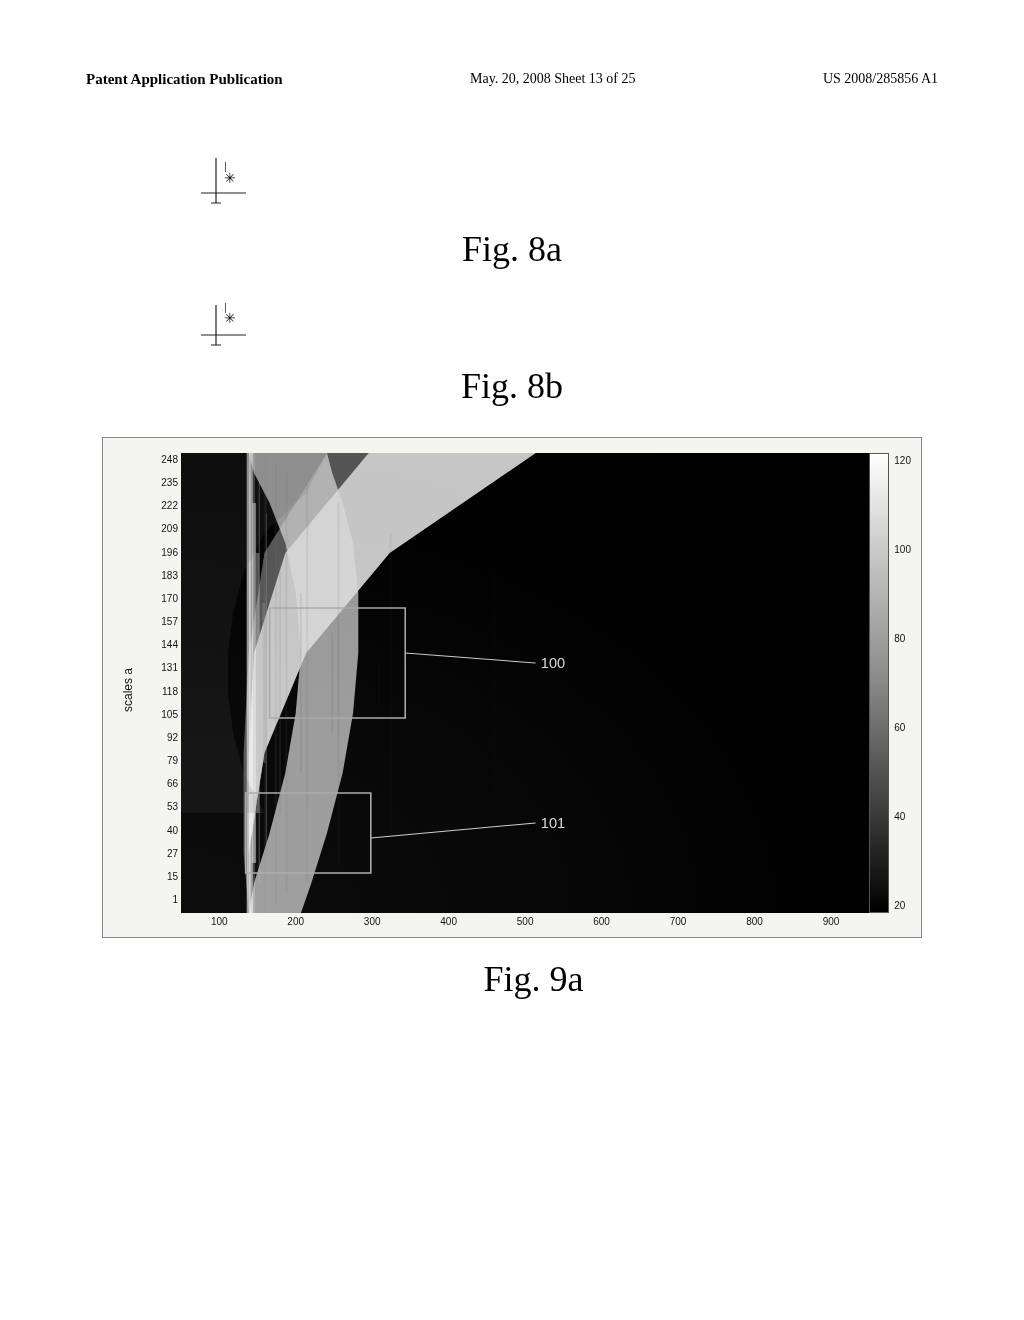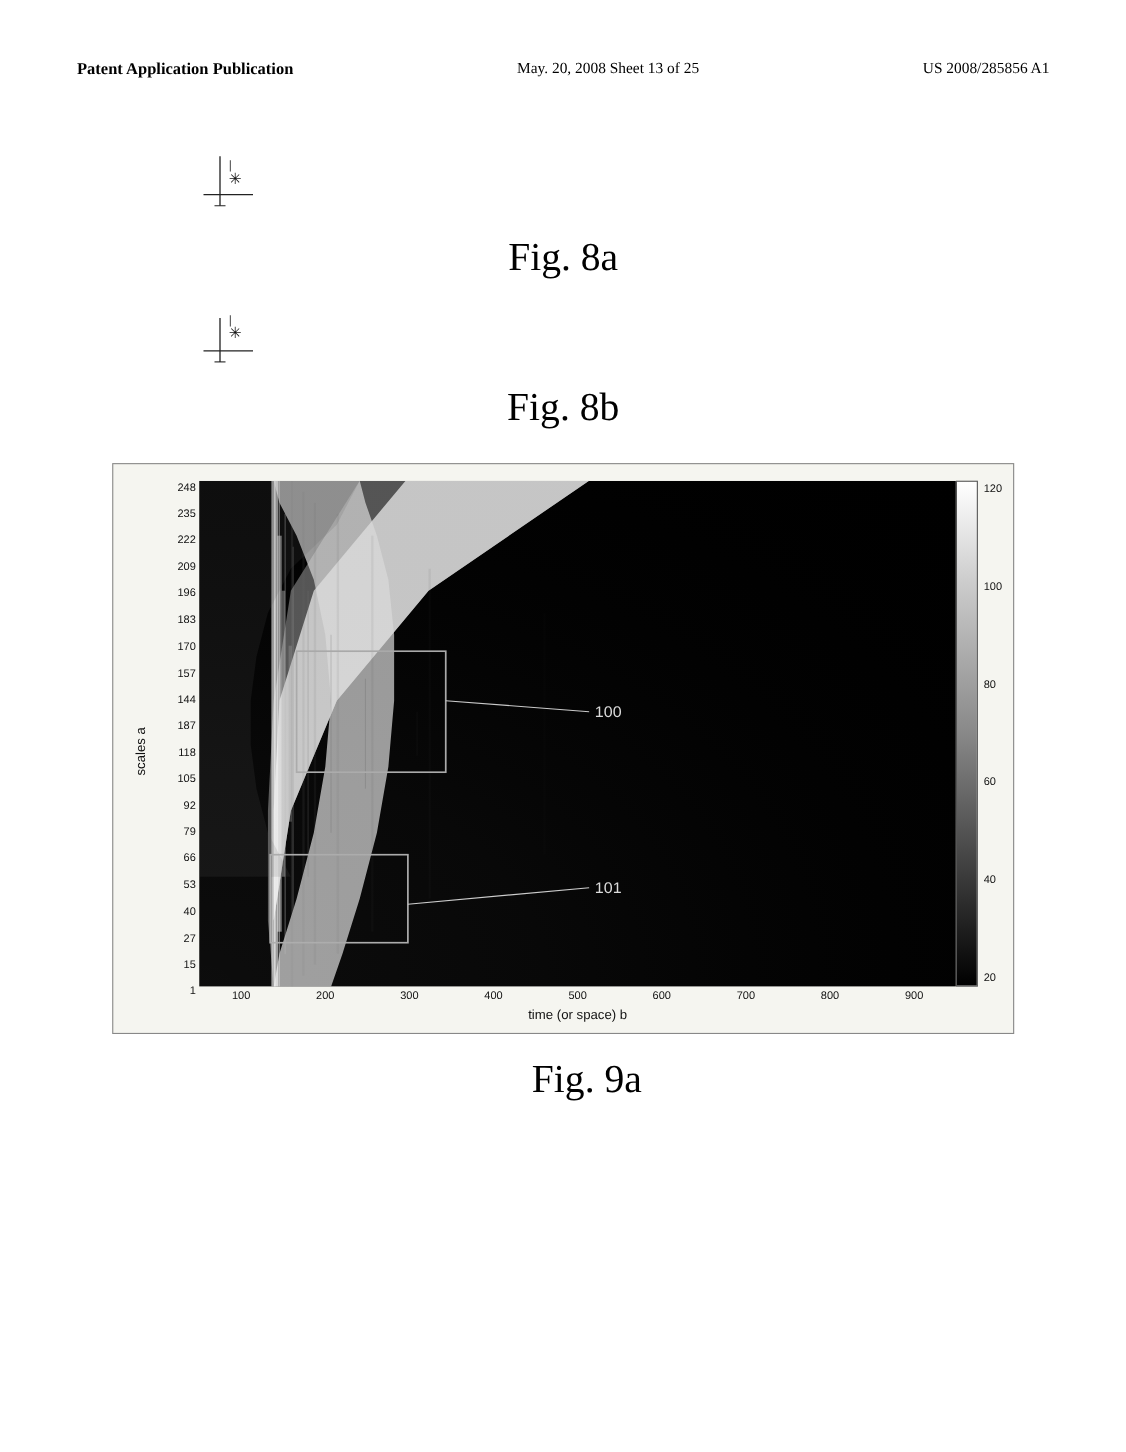--- a/index.html
+++ b/index.html
@@ -10,21 +10,21 @@
       width: 1024px;
       min-height: 1320px;
       position: relative;
       overflow: hidden;
     }
 
     .page {
       width: 1024px;
       min-height: 1320px;
       background: #fff;
-      padding: 0;
+      padding: 16px;
       position: relative;
     }
 
     
     .header {
       display: flex;
       justify-content: space-between;
       align-items: flex-start;
       padding: 55px 70px 20px 70px;
       border-bottom: none;
@@ -260,21 +260,21 @@
           <div class="y-ticks">
             <span>248</span>
             <span>235</span>
             <span>222</span>
             <span>209</span>
             <span>196</span>
             <span>183</span>
             <span>170</span>
             <span>157</span>
             <span>144</span>
-            <span>187</span>
+            <span>131</span>
             <span>118</span>
             <span>105</span>
             <span>92</span>
             <span>79</span>
             <span>66</span>
             <span>53</span>
             <span>40</span>
             <span>27</span>
             <span>15</span>
             <span>1</span>
@@ -351,21 +351,20 @@
               <span>200</span>
               <span>300</span>
               <span>400</span>
               <span>500</span>
               <span>600</span>
               <span>700</span>
               <span>800</span>
               <span>900</span>
             </div>
 
-            <div class="x-axis-label">time (or space) b</div>
           </div>
 
           <div class="colorbar-right">
             <div class="colorbar" style="background: linear-gradient(to bottom, #fff 0%, #ccc 20%, #888 50%, #444 75%, #000 100%);">
             </div>
             <div class="colorbar-ticks">
               <span>120</span>
               <span>100</span>
               <span>80</span>
               <span>60</span>

